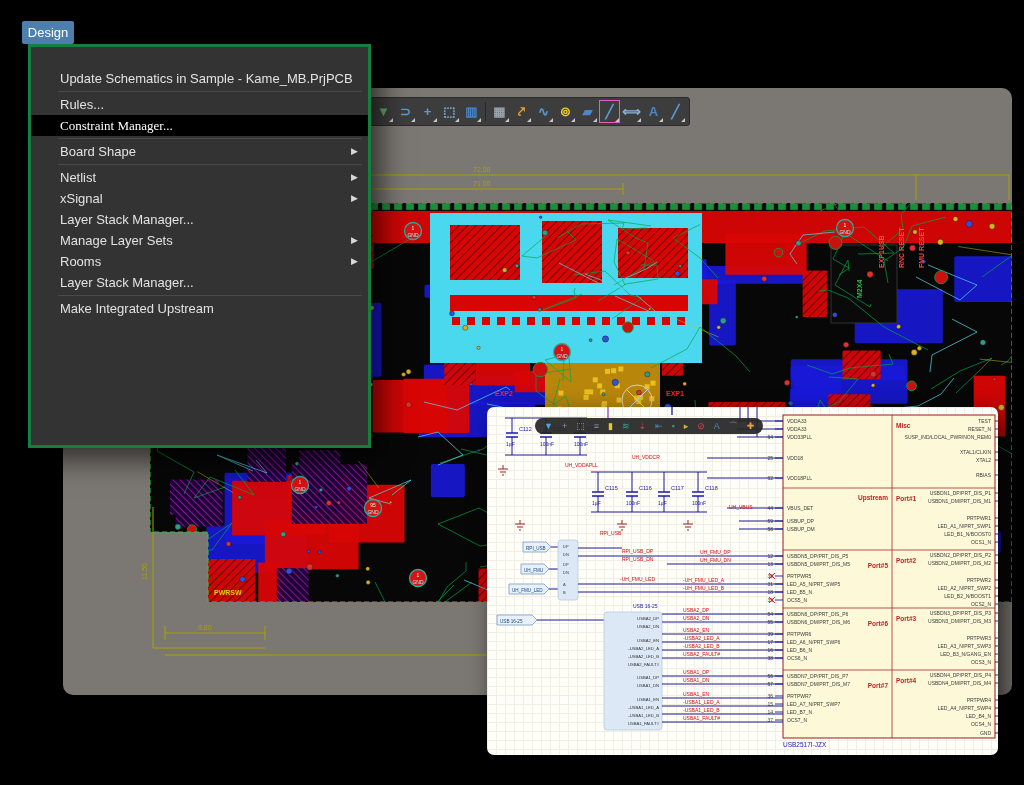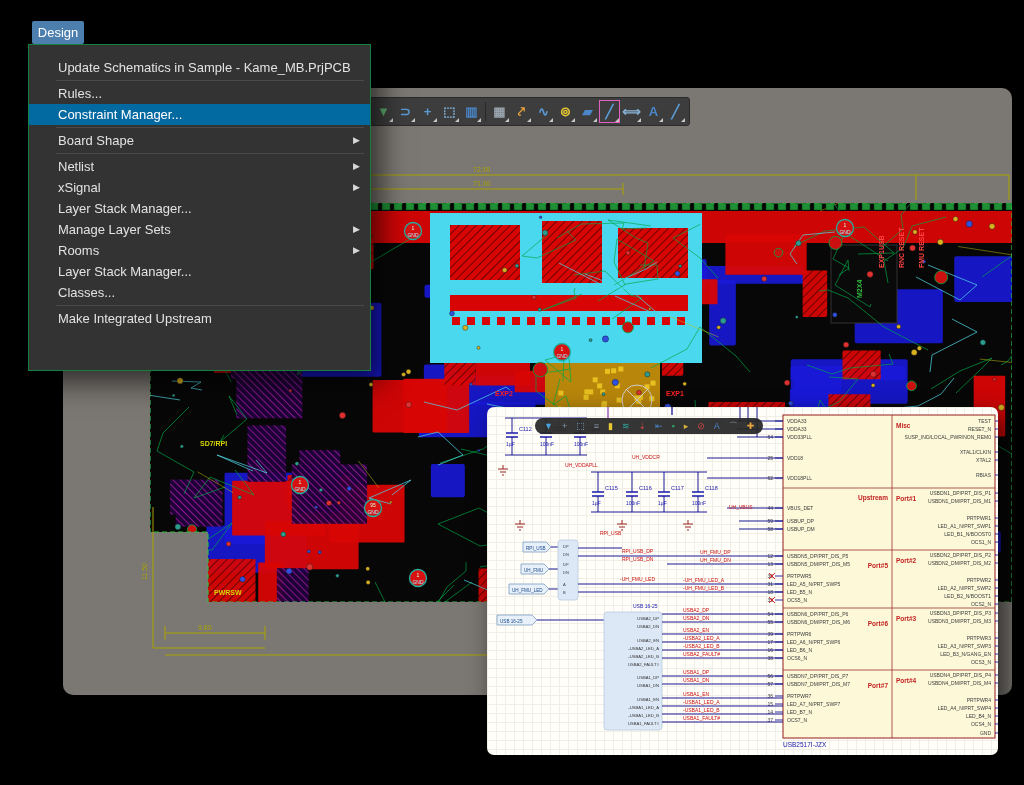--- a/index.html
+++ b/index.html
@@ -5,24 +5,24 @@
   html,body{margin:0;padding:0;background:#000;}
   body{position:relative;width:1024px;height:785px;overflow:hidden;font-family:"Liberation Sans",sans-serif;}
   .workspace{position:absolute;left:63px;top:88px;width:949px;height:607px;background:#7b7772;border-radius:10px;box-shadow:0 0 40px rgba(0,0,0,.8);}
   .pcb-wrap{position:absolute;left:87px;top:115px;width:862px;height:399px;z-index:1;}
   .dim-svg{position:absolute;left:0;top:0;width:949px;height:607px;z-index:2;pointer-events:none;}
   .pcb-toolbar{position:absolute;left:306px;top:9px;height:27px;background:#3d3d3d;border:1px solid #2b2b2b;border-radius:3px;display:flex;align-items:center;padding:0 3px;gap:1px;z-index:3;}
   .tb-cell{width:21px;height:23px;position:relative;display:flex;align-items:center;justify-content:center;font-size:13px;font-weight:bold;}
   .tb-cell::after{content:"";position:absolute;right:1px;bottom:1px;border-left:4px solid transparent;border-bottom:4px solid #c8c8c8;}
   .tb-cell.selected{outline:1px solid #e060c0;outline-offset:-1px;}
   .tb-sep{width:1px;height:19px;background:#282828;margin:0 2px;}
-  .menu-btn{position:absolute;left:32px;top:21px;width:52px;height:23px;background:#4d7fae;color:#fff;font-size:13px;display:flex;align-items:center;justify-content:center;border-radius:2px;z-index:40;}
-  .menu-panel{position:absolute;left:28px;top:44px;width:343px;height:327px;background:#333333;border:1px solid #15803d;box-shadow:10px 12px 26px rgba(0,0,0,.6);z-index:39;padding-top:12px;box-sizing:border-box;}
+  .menu-btn{position:absolute;left:22px;top:21px;width:52px;height:23px;background:#4d7fae;color:#fff;font-size:13px;display:flex;align-items:center;justify-content:center;border-radius:2px;z-index:40;}
+  .menu-panel{position:absolute;left:28px;top:44px;width:343px;height:404px;background:#333333;border:3px solid #15803d;box-shadow:10px 12px 26px rgba(0,0,0,.6);z-index:39;padding-top:21px;box-sizing:border-box;}
   .menu-item{height:21px;line-height:21px;padding-left:29px;font-size:13px;color:#e2e2e2;position:relative;white-space:nowrap;cursor:default;}
-  .menu-item.hl{background:#0369a1;color:#ffffff;}
+  .menu-item.hl{background:#000000;color:#ffffff;font-family:Liberation Serif, serif;}
   .menu-item .arrow{position:absolute;right:10px;top:0;font-size:9px;color:#d8d8d8;}
   .menu-sep{height:1px;background:#4a4a4a;margin:2px 6px 2px 27px;}
   .schematic{position:absolute;left:487px;top:407px;width:511px;height:348px;background:#fffef8;border-radius:7px;box-shadow:8px 10px 26px rgba(0,0,0,.65);z-index:20;overflow:hidden;
     background-image:linear-gradient(#f0eee5 1px,transparent 1px),linear-gradient(90deg,#f0eee5 1px,transparent 1px);background-size:9px 9px;}
   .sch-svg{position:absolute;left:0;top:0;z-index:1;}
   .mini-toolbar{position:absolute;left:48px;top:11px;height:16px;background:rgba(38,38,38,.93);border-radius:8px;display:flex;align-items:center;padding:0 9px;gap:9px;z-index:6;}
   .mini-tb-i{font-size:9px;line-height:16px;}
 </style>
 </head>
 <body>
@@ -549,21 +549,20 @@
     <div class="menu-item hl">Constraint Manager...</div>
     <div class="menu-sep"></div>
     <div class="menu-item">Board Shape<span class="arrow">▶</span></div>
     <div class="menu-sep"></div>
     <div class="menu-item">Netlist<span class="arrow">▶</span></div>
     <div class="menu-item">xSignal<span class="arrow">▶</span></div>
     <div class="menu-item">Layer Stack Manager...</div>
     <div class="menu-item">Manage Layer Sets<span class="arrow">▶</span></div>
     <div class="menu-item">Rooms<span class="arrow">▶</span></div>
     <div class="menu-item">Layer Stack Manager...</div>
-    <div class="menu-item">Classes...</div>
     <div class="menu-sep"></div>
     <div class="menu-item">Make Integrated Upstream</div>
   </div>
 
 <div class="schematic" id="schematic">
   <div class="mini-toolbar" id="mini-toolbar">
       <span class="mini-tb-i" style="color: rgb(74, 163, 224);">▼</span>
       <span class="mini-tb-i" style="color: rgb(136, 153, 170);">+</span>
       <span class="mini-tb-i" style="color: rgb(127, 178, 217);">⬚</span>
       <span class="mini-tb-i" style="color: rgb(136, 153, 170);">≡</span>

